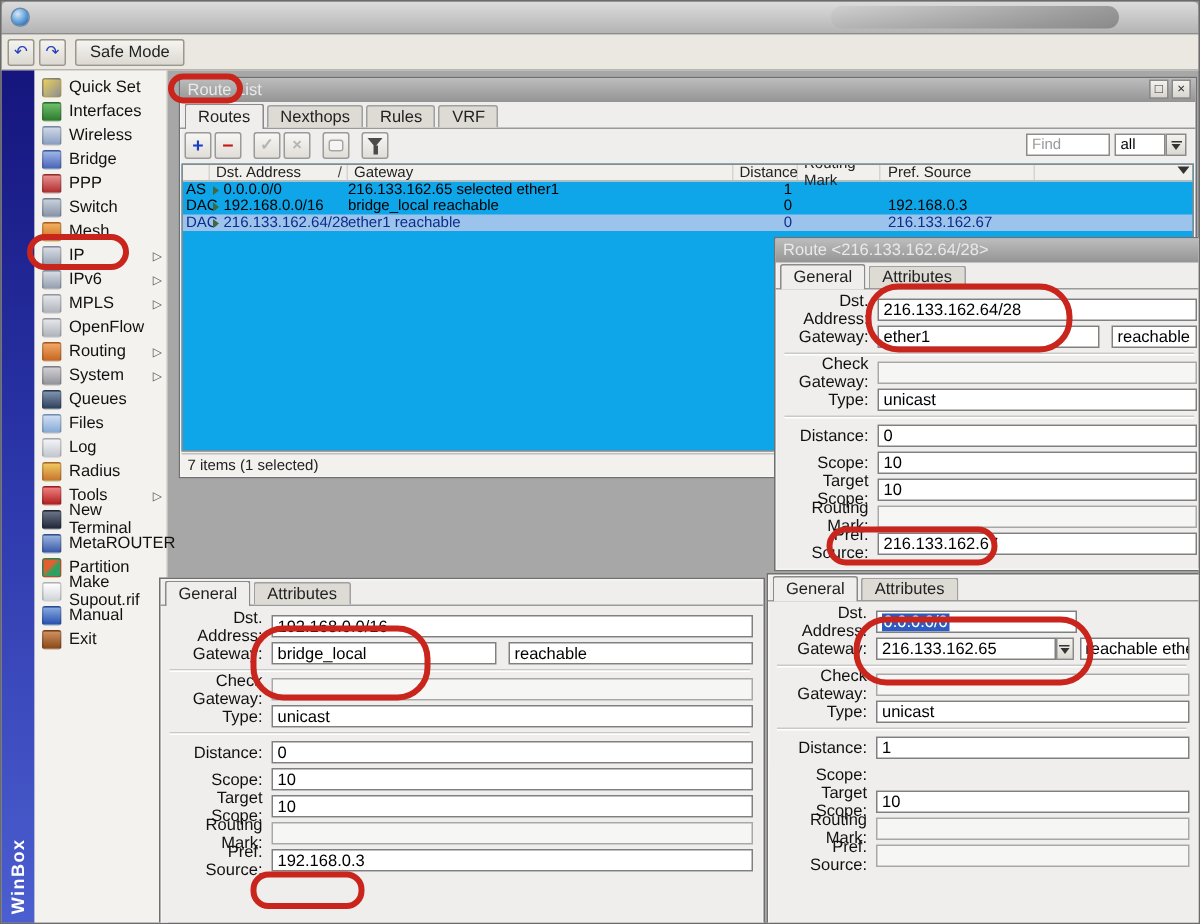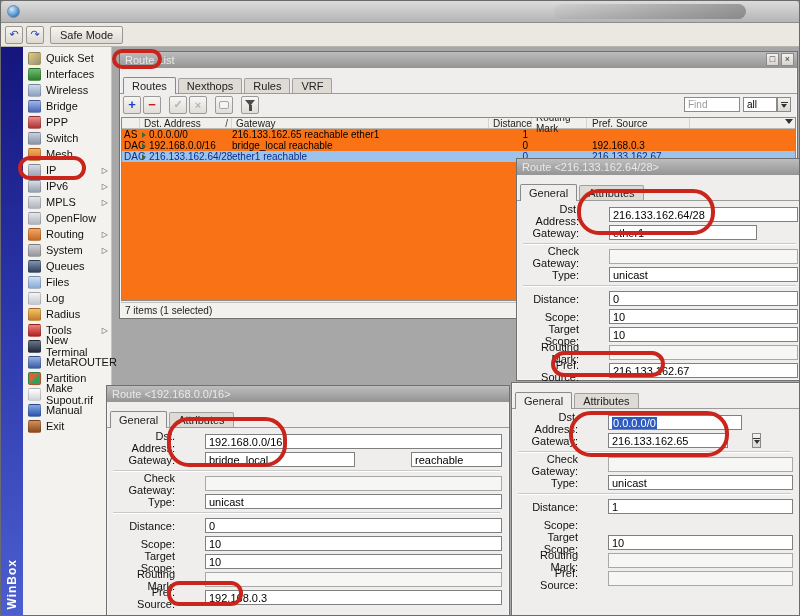--- a/index.html
+++ b/index.html
@@ -45,21 +45,21 @@
   .ic22{background:linear-gradient(#86aae0,#2a52b0)}.ic23{background:linear-gradient(#d09060,#8a4a1a)}
 
   
   .win{position:absolute;background:#efeeec;border:1px solid #707070;box-shadow:inset 0 0 0 1px #f5f5f5;}
   .wtitle{height:16px;background:linear-gradient(#bdbdbd,#949494);color:#e9e9e9;font-size:11px;
     display:flex;align-items:center;padding:0 5px;position:relative;}
   .wtitle.active{background:linear-gradient(#434ccd,#3138b4);color:#fff;}
   .wbtns{position:absolute;right:3px;top:1px;display:flex;gap:2px;}
   .wbtn{width:13px;height:13px;border:1px solid #8a8a8a;background:linear-gradient(#f4f2ee,#d8d5ce);
     font-size:9px;color:#333;display:flex;align-items:center;justify-content:center;line-height:1;}
-  .tabs{height:26px;display:flex;align-items:flex-end;padding-left:3px;border-bottom:1px solid #9a9a9a;gap:2px;}
+  .tabs{height:18px;display:flex;align-items:flex-end;padding-left:3px;border-bottom:1px solid #9a9a9a;gap:2px;}
   .tab{height:15px;padding:0 8px;font-size:11px;color:#222;display:flex;align-items:center;
     background:#dedad4;border:1px solid #a0a0a0;border-bottom:none;border-radius:2px 2px 0 0;}
   .tab.active{height:17px;background:#efeeec;border-color:#8a8a8a;margin-bottom:-1px;}
 
   
   .rl-toolbar{height:21px;display:flex;align-items:center;padding:0 3px;gap:2px;}
   .tbtn{width:18px;height:18px;border:1px solid #9a9a9a;border-radius:2px;background:linear-gradient(#f7f6f3,#e1ded8);
     display:flex;align-items:center;justify-content:center;font-size:13px;font-weight:bold;}
   .tbtn.plus{color:#1a3fc4}.tbtn.minus{color:#c41a1a}
   .tbtn.dis{color:#b4b4b4;font-size:11px;}
@@ -70,40 +70,40 @@
   .funnel:after{content:"";position:absolute;top:6px;left:4px;width:3px;height:6px;background:#4a4a4a;}
   .rl-findwrap{margin-left:auto;display:flex;align-items:center;gap:3px;padding-right:3px;}
   .find{width:56px;height:15px;border:1px solid #8a8a8a;font-size:10px;padding:0 3px;background:#fff;}
   .find::placeholder{color:#9a9a9a;}
   .combo{display:flex;align-items:center;}
   .combo .val{width:34px;height:15px;border:1px solid #8a8a8a;background:#fff;font-size:10px;padding:1px 3px;}
   .dropbtn{width:14px;height:15px;border:1px solid #8a8a8a;background:linear-gradient(#f4f2ee,#dcd9d2);
     display:flex;flex-direction:column;align-items:center;justify-content:center;}
   .dropbtn i{display:block;width:7px;height:1px;background:#333;margin-bottom:1px;}
   .dropbtn b{display:block;width:0;height:0;border-left:3px solid transparent;border-right:3px solid transparent;border-top:4px solid #333;}
-  .tablewrap{position:absolute;left:1px;right:1px;top:57px;bottom:17px;border:1px solid #8a8a8a;background:#f97316;overflow:hidden;margin-top:8px;}
+  .tablewrap{position:absolute;left:1px;right:1px;top:57px;bottom:17px;border:1px solid #8a8a8a;background:#0ea5e9;overflow:hidden;}
   .thead{display:flex;height:11px;background:#f1f0ed;border-bottom:1px solid #bdbbb5;font-size:10px;color:#222;position:relative;}
   .th{padding:0 4px;border-right:1px solid #d6d4cf;display:flex;align-items:center;height:100%;}
   .trow{display:flex;height:11px;font-size:10px;color:#000;}
   .trow.sel{background:#9cc3ec;color:#0c2d8a;}
   .c-flags{width:18px;padding-left:2px;}
   .c-dst{width:92px;display:flex;align-items:center;position:relative;}
   .c-gw{width:257px;}
   .c-dist{width:43px;text-align:right;padding-right:4px;}
   .c-mark{width:55px;}
   .c-pref{width:103px;padding-left:5px;}
   .sortch{position:absolute;right:3px;color:#444;}
   .tri{width:0;height:0;border-left:4px solid #44663f;border-top:3px solid transparent;border-bottom:3px solid transparent;margin:0 3px 0 2px;}
   .hdr-drop{position:absolute;right:2px;top:1px;width:0;height:0;border-left:4px solid transparent;border-right:4px solid transparent;border-top:5px solid #333;}
   .statusbar{position:absolute;left:1px;right:1px;bottom:1px;height:15px;background:#f2f1ee;border-top:1px solid #c2c0ba;
     font-size:10px;color:#222;display:flex;align-items:center;padding:0 4px;}
 
   
   .dlg-body{padding:6px 7px 0 4px;}
-  .frow{display:flex;align-items:center;height:15px;margin-bottom:3px;gap:24px;}
+  .frow{display:flex;align-items:center;height:15px;margin-bottom:3px;}
   .flabel{text-align:right;font-size:11px;color:#111;margin-right:6px;flex:0 0 auto;}
   .ffield{height:15px;border:1px solid #808080;background:#fff;font-size:11px;padding:0 3px;display:flex;align-items:center;flex:1 1 auto;overflow:hidden;white-space:nowrap;}
   .ffield.dis{background:#f6f6f4;border-color:#a8a8a8;}
   .fsep{height:2px;margin:2px 2px 4px 2px;border-top:1px solid #c9c9c9;border-bottom:1px solid #ffffff;}
   .gwgap{width:8px;flex:0 0 auto;}
   .seltext{background:#2e5bbf;color:#fff;padding:0 1px;}
   .lbl58 .flabel{width:58px}.lbl62 .flabel{width:62px}.lbl64 .flabel{width:64px}
 
   
   .circle{position:absolute;border:4px solid #c9251c;border-radius:18px;z-index:40;pointer-events:none;}
@@ -308,21 +308,21 @@
             <span>Pref. Source</span>
           </div>
         <span class="hdr-drop"></span>
       </div>
       <div class="trow">
         <div class="c-flags">AS</div>
         <div class="c-dst">
             <span class="tri"></span>
             <span>0.0.0.0/0</span>
           </div>
-        <div class="c-gw">216.133.162.65 reachable ether1</div>
+        <div class="c-gw">216.133.162.65 selected ether1</div>
         <div class="c-dist">1</div>
         <div class="c-mark"></div>
         <div class="c-pref"></div>
       </div>
       <div class="trow">
         <div class="c-flags">DAC</div>
         <div class="c-dst">
             <span class="tri"></span>
             <span>192.168.0.0/16</span>
           </div>
@@ -394,23 +394,20 @@
           <div class="ffield dis"></div>
         </div>
       <div class="frow">
           <span class="flabel">Pref. Source:</span>
           <div class="ffield">216.133.162.67</div>
         </div>
     </div>
   </div>
 
   <div class="win lbl64" style="left:105px;top:384px;width:404px;height:232px;z-index:3">
-    <div class="wtitle">
-        <span>Route &lt;192.168.0.0/16&gt;</span>
-      </div>
     <div class="tabs">
       <div class="tab active">General</div>
       <div class="tab">Attributes</div>
     </div>
     <div class="dlg-body">
       <div class="frow">
           <span class="flabel">Dst. Address:</span>
           <div class="ffield">192.168.0.0/16</div>
         </div>
       <div class="frow">

